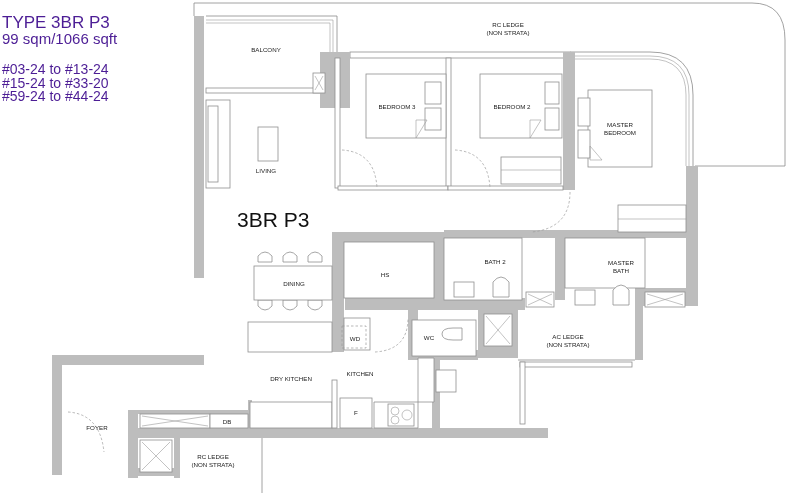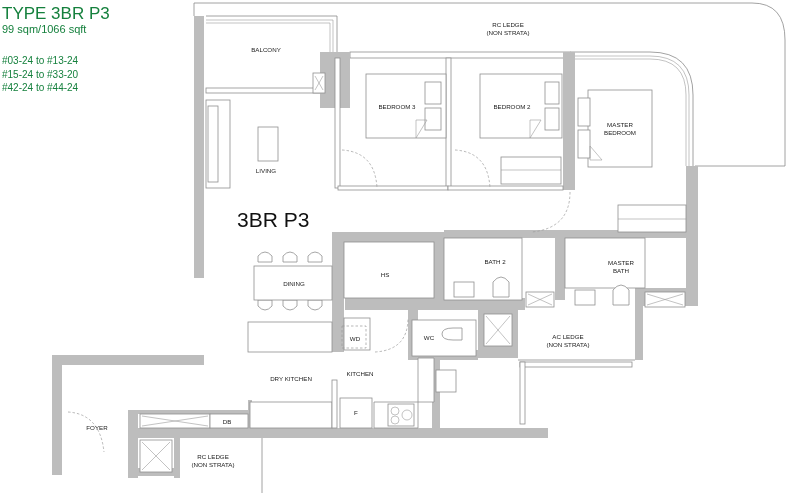--- a/index.html
+++ b/index.html
@@ -1,39 +1,39 @@
 <!DOCTYPE html>
 <html><head>
 <meta charset="utf-8">
 <style>
   html, body { margin: 0; padding: 0; background: #ffffff; }
   body { width: 800px; height: 493px; position: relative; overflow: hidden; font-family: "Liberation Sans", sans-serif; }
-  .info { position: absolute; left: 2px; top: 4px; color: #15803d; }
+  .info { position: absolute; left: 2px; top: 13px; color: #4c1d95; }
   .info .type { font-size: 17px; line-height: 19px; }
-  .info .area { font-size: 11px; line-height: 13px; }
-  .info .units { margin-top: 18px; font-size: 10px; line-height: 13.5px; }
+  .info .area { font-size: 15px; line-height: 13px; }
+  .info .units { margin-top: 18px; font-size: 14px; line-height: 13.5px; }
   svg { position: absolute; left: 0; top: 0; }
   .lbl { font-family: "Liberation Sans", sans-serif; font-size: 6.2px; fill: #222; text-anchor: middle; }
   .big { font-family: "Liberation Sans", sans-serif; font-size: 21px; fill: #111; }
   .wall { fill: #bdbdbd; }
   .ln { fill: none; stroke: #8a8a8a; stroke-width: 0.8; }
   .ln2 { fill: none; stroke: #9a9a9a; stroke-width: 0.6; }
   .dash { fill: none; stroke: #9a9a9a; stroke-width: 0.7; stroke-dasharray: 2.5 2; }
   .fur { fill: #fff; stroke: #8f8f8f; stroke-width: 0.8; }
 </style>
 </head>
 <body>
 
 <div class="info">
   <div class="type">TYPE 3BR P3</div>
   <div class="area">99 sqm/1066 sqft</div>
   <div class="units">
     <div>#03-24 to #13-24</div>
     <div>#15-24 to #33-20</div>
-    <div>#42-24 to #44-24</div>
+    <div>#59-24 to #44-24</div>
   </div>
 </div>
 
 <svg width="800" height="493" viewBox="0 0 800 493">
 
   <path class="ln" d="M194 3 L752 3 Q785 3 785 40 L785 166 L695 166"></path>
   <line class="ln" x1="194" y1="3" x2="194" y2="16"></line>
 
   <path class="ln" d="M570 52 L650 52 Q693 52 693 95 L693 166"></path>
   <path class="ln2" d="M570 56 L650 56 Q689 56 689 95 L689 166"></path>

